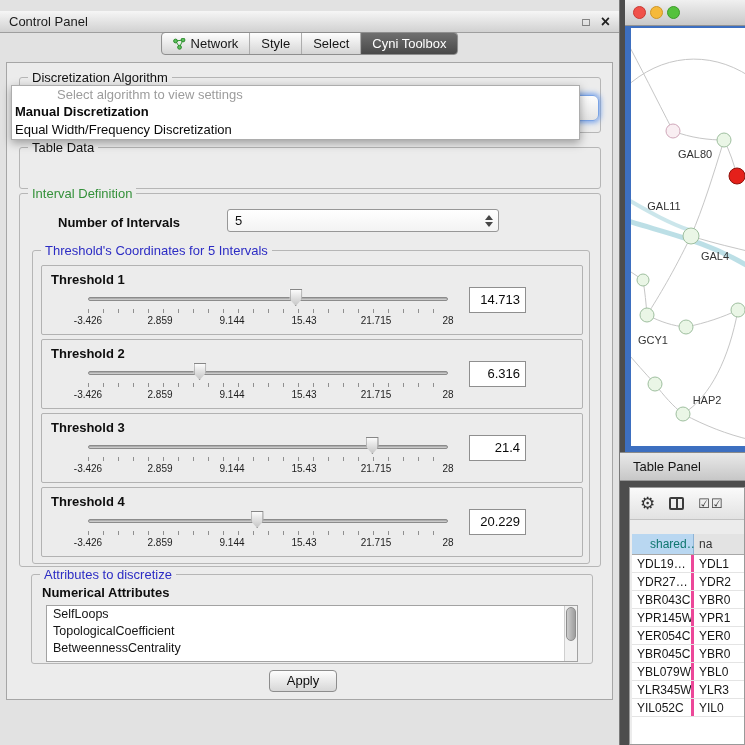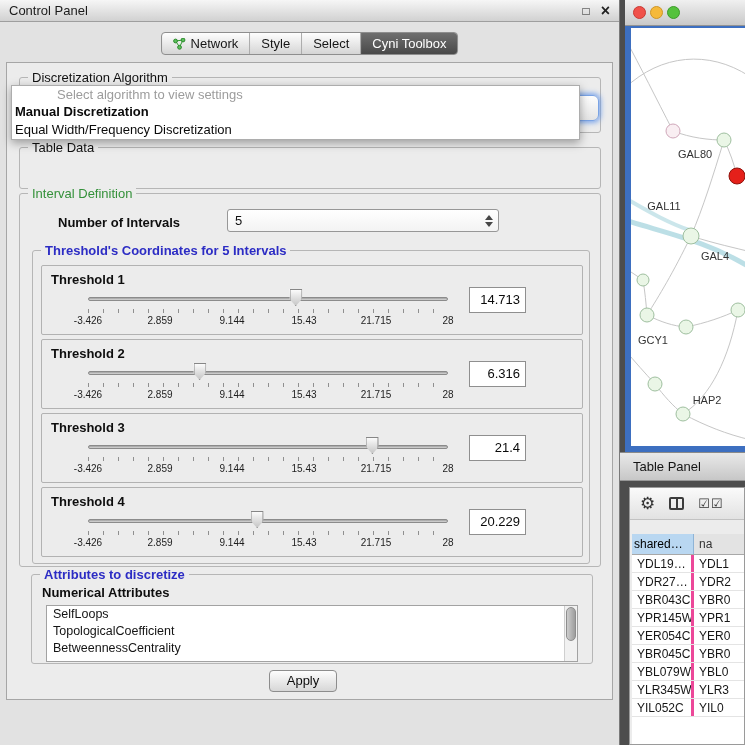--- a/index.html
+++ b/index.html
@@ -2,21 +2,21 @@
 <html><head>
 <meta charset="utf-8">
 <style>
   * { box-sizing: border-box; margin: 0; padding: 0; }
   html,body { width:745px; height:745px; }
   body { font-family:"Liberation Sans",sans-serif; background:#4d4d4d; }
   .screen { position:relative; width:745px; height:745px; overflow:hidden; background:#4d4d4d; }
 
   
   .cp { position:absolute; left:0; top:0; width:620px; height:745px; background:#e2e2e2; border-right:1px solid #7a7a7a; }
-  .titlebar { position:absolute; left:0; top:0; right:0; height:22px;
+  .titlebar { position:absolute; left:0; top:11px; right:0; height:22px;
     background:linear-gradient(#f6f6f6,#d1d1d1); border-bottom:1px solid #9e9e9e;
     display:flex; align-items:center; padding:7px 9px; font-size:13px; color:#1b1b1b; }
   .titlebar .spacer { flex:1; }
   .tb-btn { margin-left:11px; line-height:1; color:#222; cursor:default; }
   .tb-float { font-size:12px; }
   .tb-close { font-size:16px; font-weight:bold; }
 
   .segmented { position:absolute; display:flex; height:23px; border:1px solid #8e8e8e; border-radius:4px;
     overflow:hidden; background:linear-gradient(#fefefe,#d5d5d5); }
   .segment { display:flex; align-items:center; gap:5px; padding:0 11px; font-size:13px; color:#161616;
@@ -26,21 +26,21 @@
   .top-tabs { top:32px; left:50%; transform:translateX(-50%); }
   .bottom-tabs { top:704px; left:50%; transform:translateX(-50%); }
 
   .content { position:absolute; left:6px; top:62px; width:607px; height:638px;
     border:1px solid #a6a6a6; background:#ececec; }
 
   .groupbox { position:absolute; border:1px solid #b6b6b6; border-radius:3px; }
   .gb-title { position:absolute; top:-8px; left:8px; background:#ececec; padding:0 4px;
     font-size:13px; line-height:15px; color:#111; white-space:nowrap; }
   .gb-title.green { color:#34913a; }
-  .gb-title.blue { color:#2c2cc4;font-weight:bold; }
+  .gb-title.blue { color:#2c2cc4; }
 
   
   .dropdown { position:absolute; left:4px; top:22px; width:569px; background:#fff;
     border:1px solid #adadad; box-shadow:0 3px 9px rgba(0,0,0,.35); z-index:10; font-size:13px; }
   .dd-placeholder { height:17px; line-height:17px; text-align:left; color:#9c9c9c;padding-left:45px; }
   .dd-item { height:18px; line-height:18px; padding-left:3px; color:#0b0b0b; }
   .dd-item.bold { font-weight:bold; }
 
   .combo-peek { position:absolute; left:546px; top:32px; width:46px; height:26px; border-radius:6px;
     background:linear-gradient(#fdfdfd,#e4e4e4); border:1px solid #7aa3e4;
@@ -103,21 +103,21 @@
   .tp-window { position:absolute; left:9px; top:487px; right:0; bottom:0; background:#ececec; border:1px solid #9a9a9a; overflow:hidden; }
   .tp-toolbar { position:absolute; left:0; top:0; right:0; height:32px;
     background:linear-gradient(#fafafa,#e2e2e2); border-bottom:1px solid #c2c2c2;
     display:flex; align-items:center; gap:14px; padding-left:10px; }
   .gear { font-size:17px; color:#333; line-height:1; }
   .columns-icon { width:15px; height:13px; border:2px solid #3c3c3c; border-radius:2px; position:relative; }
   .columns-icon::after { content:""; position:absolute; left:50%; top:0; bottom:0; width:2px; background:#3c3c3c; transform:translateX(-50%); }
   .chk { font-size:13px; color:#333; letter-spacing:1px; white-space:nowrap; }
   .tp-table { position:absolute; left:2px; right:0; top:46px; bottom:0; background:#fff; font-size:12px; }
   .tp-head { display:flex; height:21px; line-height:20px; border-bottom:1px solid #a8a8a8; }
-  .tp-head .hc1 { width:62px; background:#b9d7f1; border-right:1px solid #8fb4d6; padding-left:2px; color:#000000; }
+  .tp-head .hc1 { width:62px; background:#b9d7f1; border-right:1px solid #8fb4d6; padding-left:18px; color:#0f766e; }
   .tp-head .hc2 { flex:1; background:#e3e3e3; padding-left:5px; color:#333; }
   .tp-row { display:flex; height:18px; line-height:18px; border-bottom:1px solid #e4e4e4; color:#161616; }
   .tp-row .c1 { width:62px; border-right:3px solid #ec4899; padding-left:5px; overflow:hidden; white-space:nowrap; }
   .tp-row .c2 { flex:1; padding-left:5px; overflow:hidden; white-space:nowrap; }
 </style>
 </head>
 <body>
 
 <div class="screen">
 

